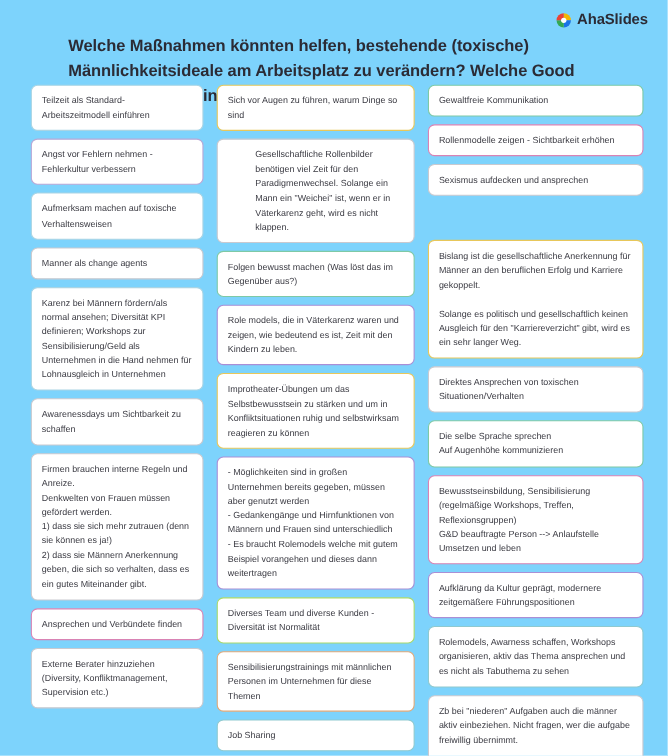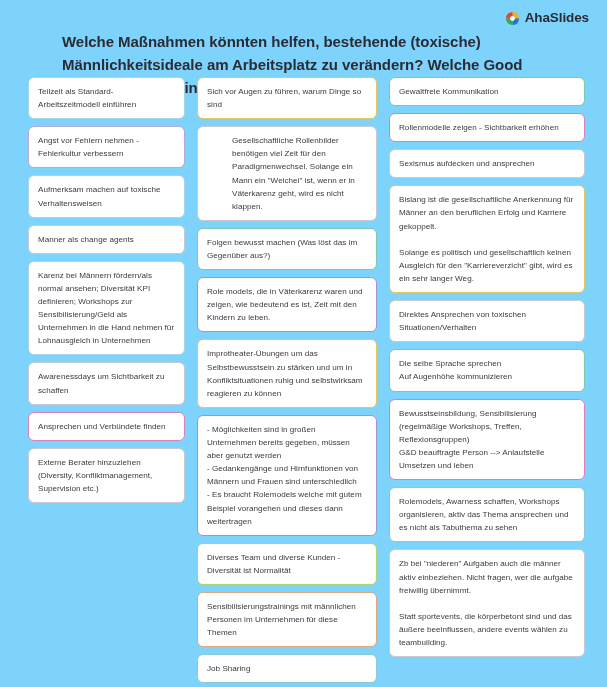--- a/index.html
+++ b/index.html
@@ -112,20 +112,24 @@
   <div class="title">Welche Maßnahmen könnten helfen, bestehende (toxische) Männlichkeitsideale am Arbeitsplatz zu verändern? Welche Good Practices gibt es in Ihren Unternehmen?</div>
 
   <div class="board">
     <div class="column col-1">
         <div class="card" style="border-color: rgb(169, 212, 228);">Teilzeit als Standard-Arbeitszeitmodell einführen</div>
         <div class="card" style="border-color: rgb(185, 168, 214);">Angst vor Fehlern nehmen - Fehlerkultur verbessern</div>
         <div class="card" style="border-color: rgb(169, 212, 228);">Aufmerksam machen auf toxische Verhaltensweisen</div>
         <div class="card" style="border-color: rgb(201, 201, 207);">Manner als change agents</div>
         <div class="card" style="border-color: rgb(169, 212, 228);">Karenz bei Männern fördern/als normal ansehen; Diversität KPI definieren; Workshops zur Sensibilisierung/Geld als Unternehmen in die Hand nehmen für Lohnausgleich in Unternehmen</div>
         <div class="card" style="border-color: rgb(201, 201, 207);">Awarenessdays um Sichtbarkeit zu schaffen</div>
+        <div class="card" style="border-color: rgb(201, 201, 207);">Firmen brauchen interne Regeln und Anreize.
+Denkwelten von Frauen müssen gefördert werden.
+1) dass sie sich mehr zutrauen (denn sie können es ja!)
+2) dass sie Männern Anerkennung geben, die sich so verhalten, dass es ein gutes Miteinander gibt.</div>
         <div class="card" style="border-color: rgb(217, 131, 180);">Ansprechen und Verbündete finden</div>
         <div class="card" style="border-color: rgb(201, 201, 207);">Externe Berater hinzuziehen (Diversity, Konfliktmanagement, Supervision etc.)</div>
       </div>
     <div class="column col-2">
         <div class="card" style="border-color: rgb(232, 199, 90);">Sich vor Augen zu führen, warum Dinge so sind</div>
         <div class="card" style="border-color: rgb(201, 201, 207); padding-left: 34px;">Gesellschaftliche Rollenbilder benötigen viel Zeit für den Paradigmenwechsel. Solange ein Mann ein "Weichei" ist, wenn er in Väterkarenz geht, wird es nicht klappen.</div>
         <div class="card" style="border-color: rgb(126, 201, 166);">Folgen bewusst machen (Was löst das im Gegenüber aus?)</div>
         <div class="card" style="border-color: rgb(169, 143, 214);">Role models, die in Väterkarenz waren und zeigen, wie bedeutend es ist, Zeit mit den Kindern zu leben.</div>
         <div class="card" style="border-color: rgb(232, 199, 90);">Improtheater-Übungen um das Selbstbewusstsein zu stärken und um in Konfliktsituationen ruhig und selbstwirksam reagieren zu können</div>
         <div class="card" style="border-color: rgb(169, 143, 214);">- Möglichkeiten sind in großen Unternehmen bereits gegeben, müssen aber genutzt werden
@@ -133,29 +137,30 @@
 - Es braucht Rolemodels welche mit gutem Beispiel vorangehen und dieses dann weitertragen</div>
         <div class="card" style="border-color: rgb(168, 217, 106);">Diverses Team und diverse Kunden - Diversität ist Normalität</div>
         <div class="card" style="border-color: rgb(224, 168, 120);">Sensibilisierungstrainings mit männlichen Personen im Unternehmen für diese Themen</div>
         <div class="card" style="border-color: rgb(143, 201, 207);">Job Sharing</div>
         <div class="card" style="border-color: rgb(224, 168, 120);">"All you need is a modern man", sagte eine Frau in einer hohen Führungsfunktion auf die Frage, wie sie es schafft, Karriere (mit 2 Kindern) zu machen.</div>
       </div>
     <div class="column col-3">
         <div class="card" style="border-color: rgb(126, 201, 166);">Gewaltfreie Kommunikation</div>
         <div class="card" style="border-color: rgb(217, 131, 180);">Rollenmodelle zeigen - Sichtbarkeit erhöhen</div>
         <div class="card" style="border-color: rgb(201, 201, 207);">Sexismus aufdecken und ansprechen</div>
-        <div class="card" style="border-color: rgb(232, 199, 90);">Bislang ist die gesellschaftliche Anerkennung für Männer an den beruflichen Erfolg und Karriere gekoppelt.
+        <div class="card" style="border-color: rgb(232, 199, 90); margin-top: 33px;">Bislang ist die gesellschaftliche Anerkennung für Männer an den beruflichen Erfolg und Karriere gekoppelt.
 
 Solange es politisch und gesellschaftlich keinen Ausgleich für den "Karriereverzicht" gibt, wird es ein sehr langer Weg.</div>
         <div class="card" style="border-color: rgb(201, 201, 207);">Direktes Ansprechen von toxischen Situationen/Verhalten</div>
         <div class="card" style="border-color: rgb(126, 201, 166);">Die selbe Sprache sprechen
 Auf Augenhöhe kommunizieren</div>
         <div class="card" style="border-color: rgb(217, 131, 180);">Bewusstseinsbildung, Sensibilisierung (regelmäßige Workshops, Treffen, Reflexionsgruppen)
 G&amp;D beauftragte Person --&gt; Anlaufstelle
 Umsetzen und leben</div>
+        <div class="card" style="border-color: rgb(169, 143, 214);">Aufklärung da Kultur geprägt, modernere zeitgemäßere Führungspositionen</div>
         <div class="card" style="border-color: rgb(143, 201, 207);">Rolemodels, Awarness schaffen, Workshops organisieren, aktiv das Thema ansprechen und es nicht als Tabuthema zu sehen</div>
         <div class="card" style="border-color: rgb(201, 201, 207);">Zb bei "niederen" Aufgaben auch die männer aktiv einbeziehen. Nicht fragen, wer die aufgabe freiwillig übernimmt.
 
 Statt sportevents, die körperbetont sind und das äußere beeinflussen, andere events wählen zu teambuilding.</div>
       </div>
   </div>
 
 </div>
 
 </body></html>

